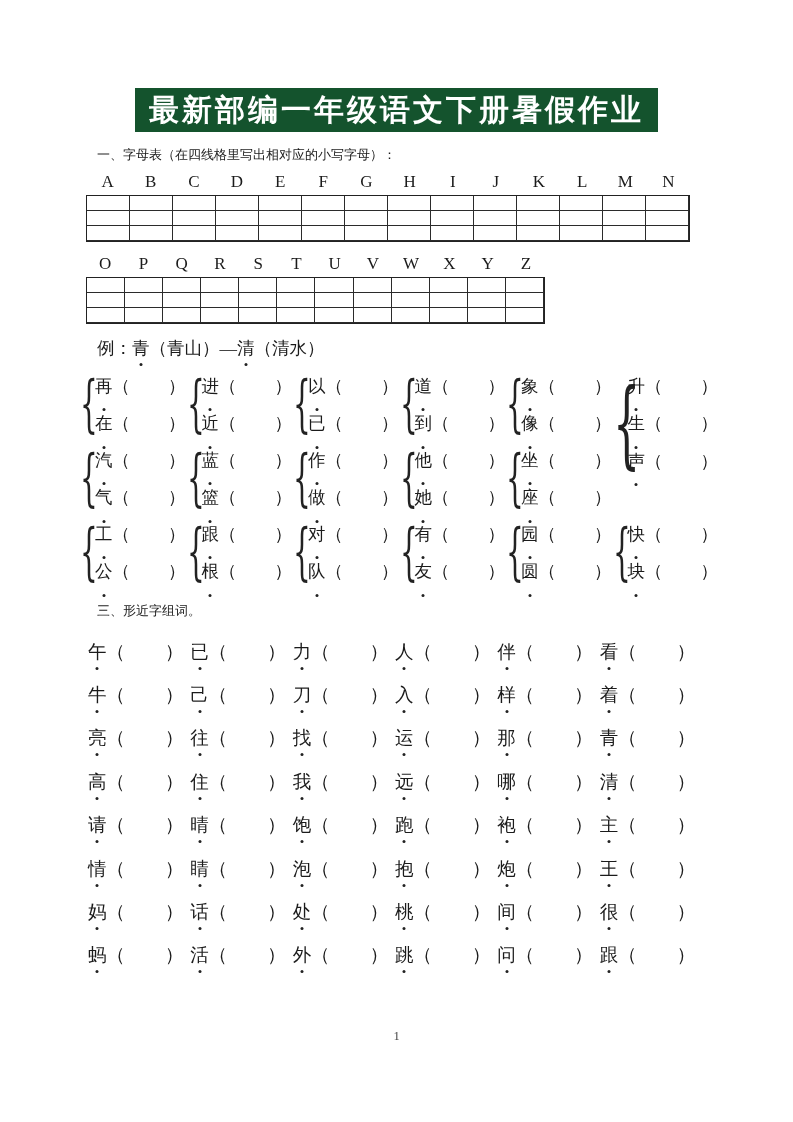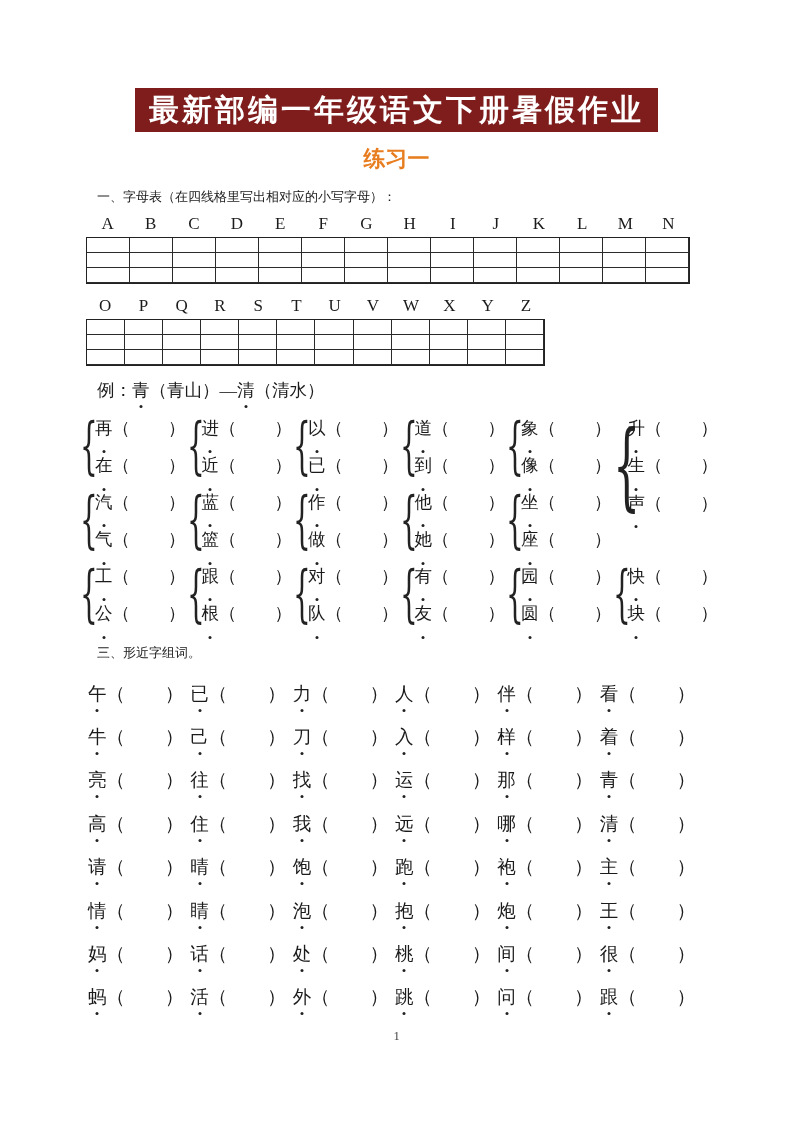--- a/index.html
+++ b/index.html
@@ -1,19 +1,19 @@
 <!DOCTYPE html>
 <html><head>
 <meta charset="utf-8">
 <style>
   html,body{margin:0;padding:0;background:#fff;}
   .page{position:relative;width:793px;height:1122px;background:#fff;overflow:hidden;
         font-family:"Liberation Serif",serif;color:#1b1b1b;}
   .titlewrap{padding-top:88px;text-align:center;}
-  .titlebar{display:inline-block;background:#7f1d1d;color:#fff;
+  .titlebar{display:inline-block;background:#14532d;color:#fff;
             font-family:"Liberation Sans",sans-serif;font-weight:bold;
             font-size:30px;letter-spacing:3px;padding:3px 14px;line-height:1.25;}
   .subtitle{text-align:center;font-family:"Liberation Sans",sans-serif;
             font-weight:bold;font-size:22px;color:#e87d1f;margin-top:12px;}
   .h{font-size:13px;margin:14px 0 0 97px;}
   .lettersrow{display:grid;grid-template-columns:repeat(var(--n),1fr);
               margin:8px 0 3px 86px;font-size:17px;text-align:center;}
   .fourline{display:grid;grid-template-columns:repeat(var(--n),1fr);
             grid-auto-rows:15px;margin-left:86px;border:1.4px solid #222;box-sizing:border-box;}
   .fourline i{border-right:1px solid #2b2b2b;border-bottom:1px solid #2b2b2b;}
@@ -45,21 +45,20 @@
 </style>
 </head>
 <body>
 
 <div class="page">
 
   <div class="titlewrap">
     <span class="titlebar">最新部编一年级语文下册暑假作业</span>
   </div>
 
-  <div class="subtitle">练习一</div>
 
   <div class="h">一、字母表（在四线格里写出相对应的小写字母）：</div>
 
   <div class="lettersrow w1" style="--n:14">
       <span>A</span>
       <span>B</span>
       <span>C</span>
       <span>D</span>
       <span>E</span>
       <span>F</span>

